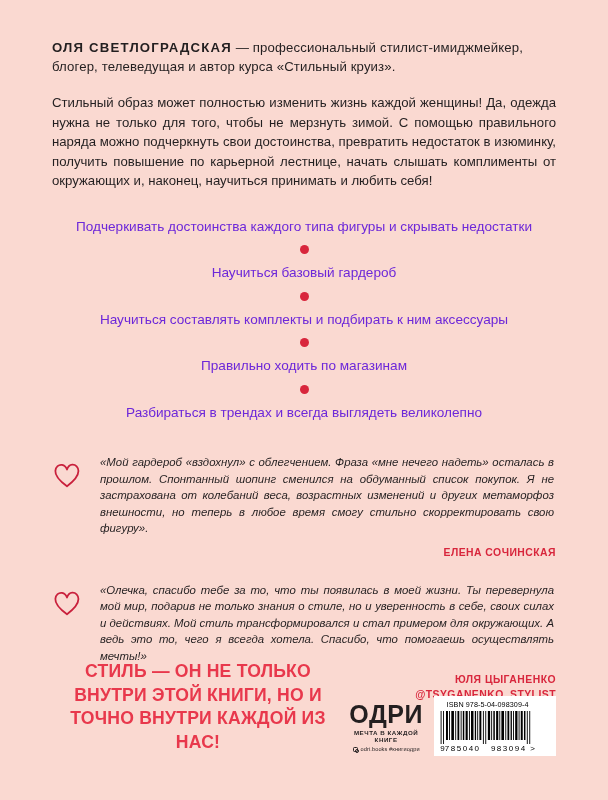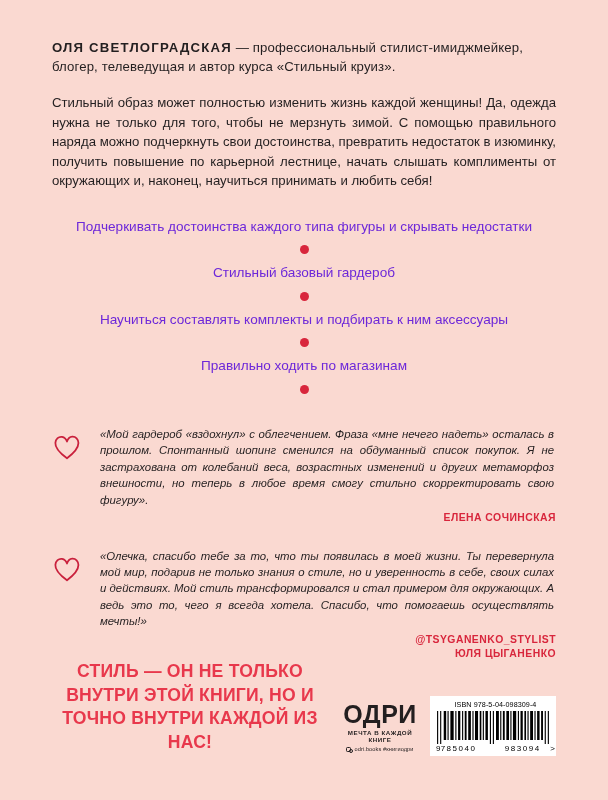--- a/index.html
+++ b/index.html
@@ -83,33 +83,33 @@
   .quote {
     font-size: 11.4px;
     line-height: 16.4px;
     text-align: justify;
     color: #231f20;
     padding-right: 2px;
     font-style: italic;
   }
 
   .attrib {
-    margin-top: 3px;
+    margin-top: 9px;
     text-align: right;
     color: #d8263c;
     font-weight: bold;
     font-size: 10.4px;
     letter-spacing: 0.045em;
     line-height: 14.5px;
   }
 
   
   .bottom {
     position: absolute;
-    left: 44px;
+    left: 52px;
     right: 52px;
     bottom: 44px;
     display: flex;
     align-items: flex-end;
     justify-content: space-between;
   }
 
   .tagline {
     color: #e8384c;
     font-weight: bold;
@@ -170,21 +170,21 @@
     position: absolute;
     left: 1.2px; top: 1.2px;
     width: 2px; height: 2px;
     border: 0.6px solid #231f20;
     border-radius: 50%;
   }
 
   
   .barcode-box {
     background: #ffffff;
-    padding: 4px 0 3px 5px;
+    padding: 4px 20px 3px 5px;
     width: 128px;
   }
   .isbn-text {
     font-size: 7.2px;
     text-align: center;
     color: #000;
     letter-spacing: 0.01em;
     margin-bottom: 2px;
     font-family: "Liberation Sans", sans-serif;
   }
@@ -214,48 +214,49 @@
 
   <div class="intro">
     <span class="name">ОЛЯ СВЕТЛОГРАДСКАЯ</span><span> — профессиональный стилист-имиджмейкер, блогер, телеведущая и автор курса «Стильный круиз».</span>
   </div>
 
   <div class="lead">Стильный образ может полностью изменить жизнь каждой женщины! Да, одежда нужна не только для того, чтобы не мерзнуть зимой. С помощью правильного наряда можно подчеркнуть свои достоинства, превратить недостаток в изюминку, получить повышение по карьерной лестнице, начать слышать комплименты от окружающих и, наконец, научиться принимать и любить себя!</div>
 
   <div class="benefits">
     <div class="benefit">Подчеркивать достоинства каждого типа фигуры и скрывать недостатки</div>
     <div class="dot"></div>
-    <div class="benefit">Стильный базовый гардероб</div>
+    <div class="benefit">Научиться базовый гардероб</div>
     <div class="dot"></div>
     <div class="benefit">Научиться составлять комплекты и подбирать к ним аксессуары</div>
     <div class="dot"></div>
     <div class="benefit">Правильно ходить по магазинам</div>
     <div class="dot"></div>
+    <div class="benefit">Разбираться в трендах и всегда выглядеть великолепно</div>
   </div>
 
   <div class="testimonials">
 
     <div class="testimonial">
       <svg class="heart" viewBox="0 0 32 32">
         <path d="M16 28 C7 21.5 3.2 16.8 3.6 11.6 C3.9 7.4 7.2 4.6 10.7 5.2 C13.2 5.6 15.1 7.6 16 10.2 C16.9 7.3 18.9 5.1 21.6 4.9 C25.2 4.6 28.2 7.7 28.2 11.7 C28.2 16.7 24.4 21.6 16 28 Z" fill="none" stroke="#c9203c" stroke-width="1.9" stroke-linecap="round" stroke-linejoin="round"></path>
       </svg>
       <div class="quote">«Мой гардероб «вздохнул» с облегчением. Фраза «мне нечего надеть» осталась в прошлом. Спонтанный шопинг сменился на обдуманный список покупок. Я не застрахована от колебаний веса, возрастных изменений и других метаморфоз внешности, но теперь в любое время смогу стильно скорректировать свою фигуру».</div>
       <div class="attrib">
         <div>ЕЛЕНА СОЧИНСКАЯ</div>
       </div>
     </div>
 
     <div class="testimonial">
       <svg class="heart" viewBox="0 0 32 32">
         <path d="M16 28 C7 21.5 3.2 16.8 3.6 11.6 C3.9 7.4 7.2 4.6 10.7 5.2 C13.2 5.6 15.1 7.6 16 10.2 C16.9 7.3 18.9 5.1 21.6 4.9 C25.2 4.6 28.2 7.7 28.2 11.7 C28.2 16.7 24.4 21.6 16 28 Z" fill="none" stroke="#c9203c" stroke-width="1.9" stroke-linecap="round" stroke-linejoin="round"></path>
       </svg>
       <div class="quote">«Олечка, спасибо тебе за то, что ты появилась в моей жизни. Ты перевернула мой мир, подарив не только знания о стиле, но и уверенность в себе, своих силах и действиях. Мой стиль трансформировался и стал примером для окружающих. А ведь это то, чего я всегда хотела. Спасибо, что помогаешь осуществлять мечты!»</div>
       <div class="attrib">
+        <div>ЮЛЯ ЦЫГАНЕНКО</div>
         <div>@TSYGANENKO_STYLIST</div>
-        <div>ЮЛЯ ЦЫГАНЕНКО</div>
       </div>
     </div>
 
   </div>
 
   <div class="bottom">
 
     <div class="tagline">СТИЛЬ — ОН НЕ ТОЛЬКО ВНУТРИ ЭТОЙ КНИГИ, НО И ТОЧНО ВНУТРИ КАЖДОЙ ИЗ НАС!</div>
 
     <div class="brandzone">

